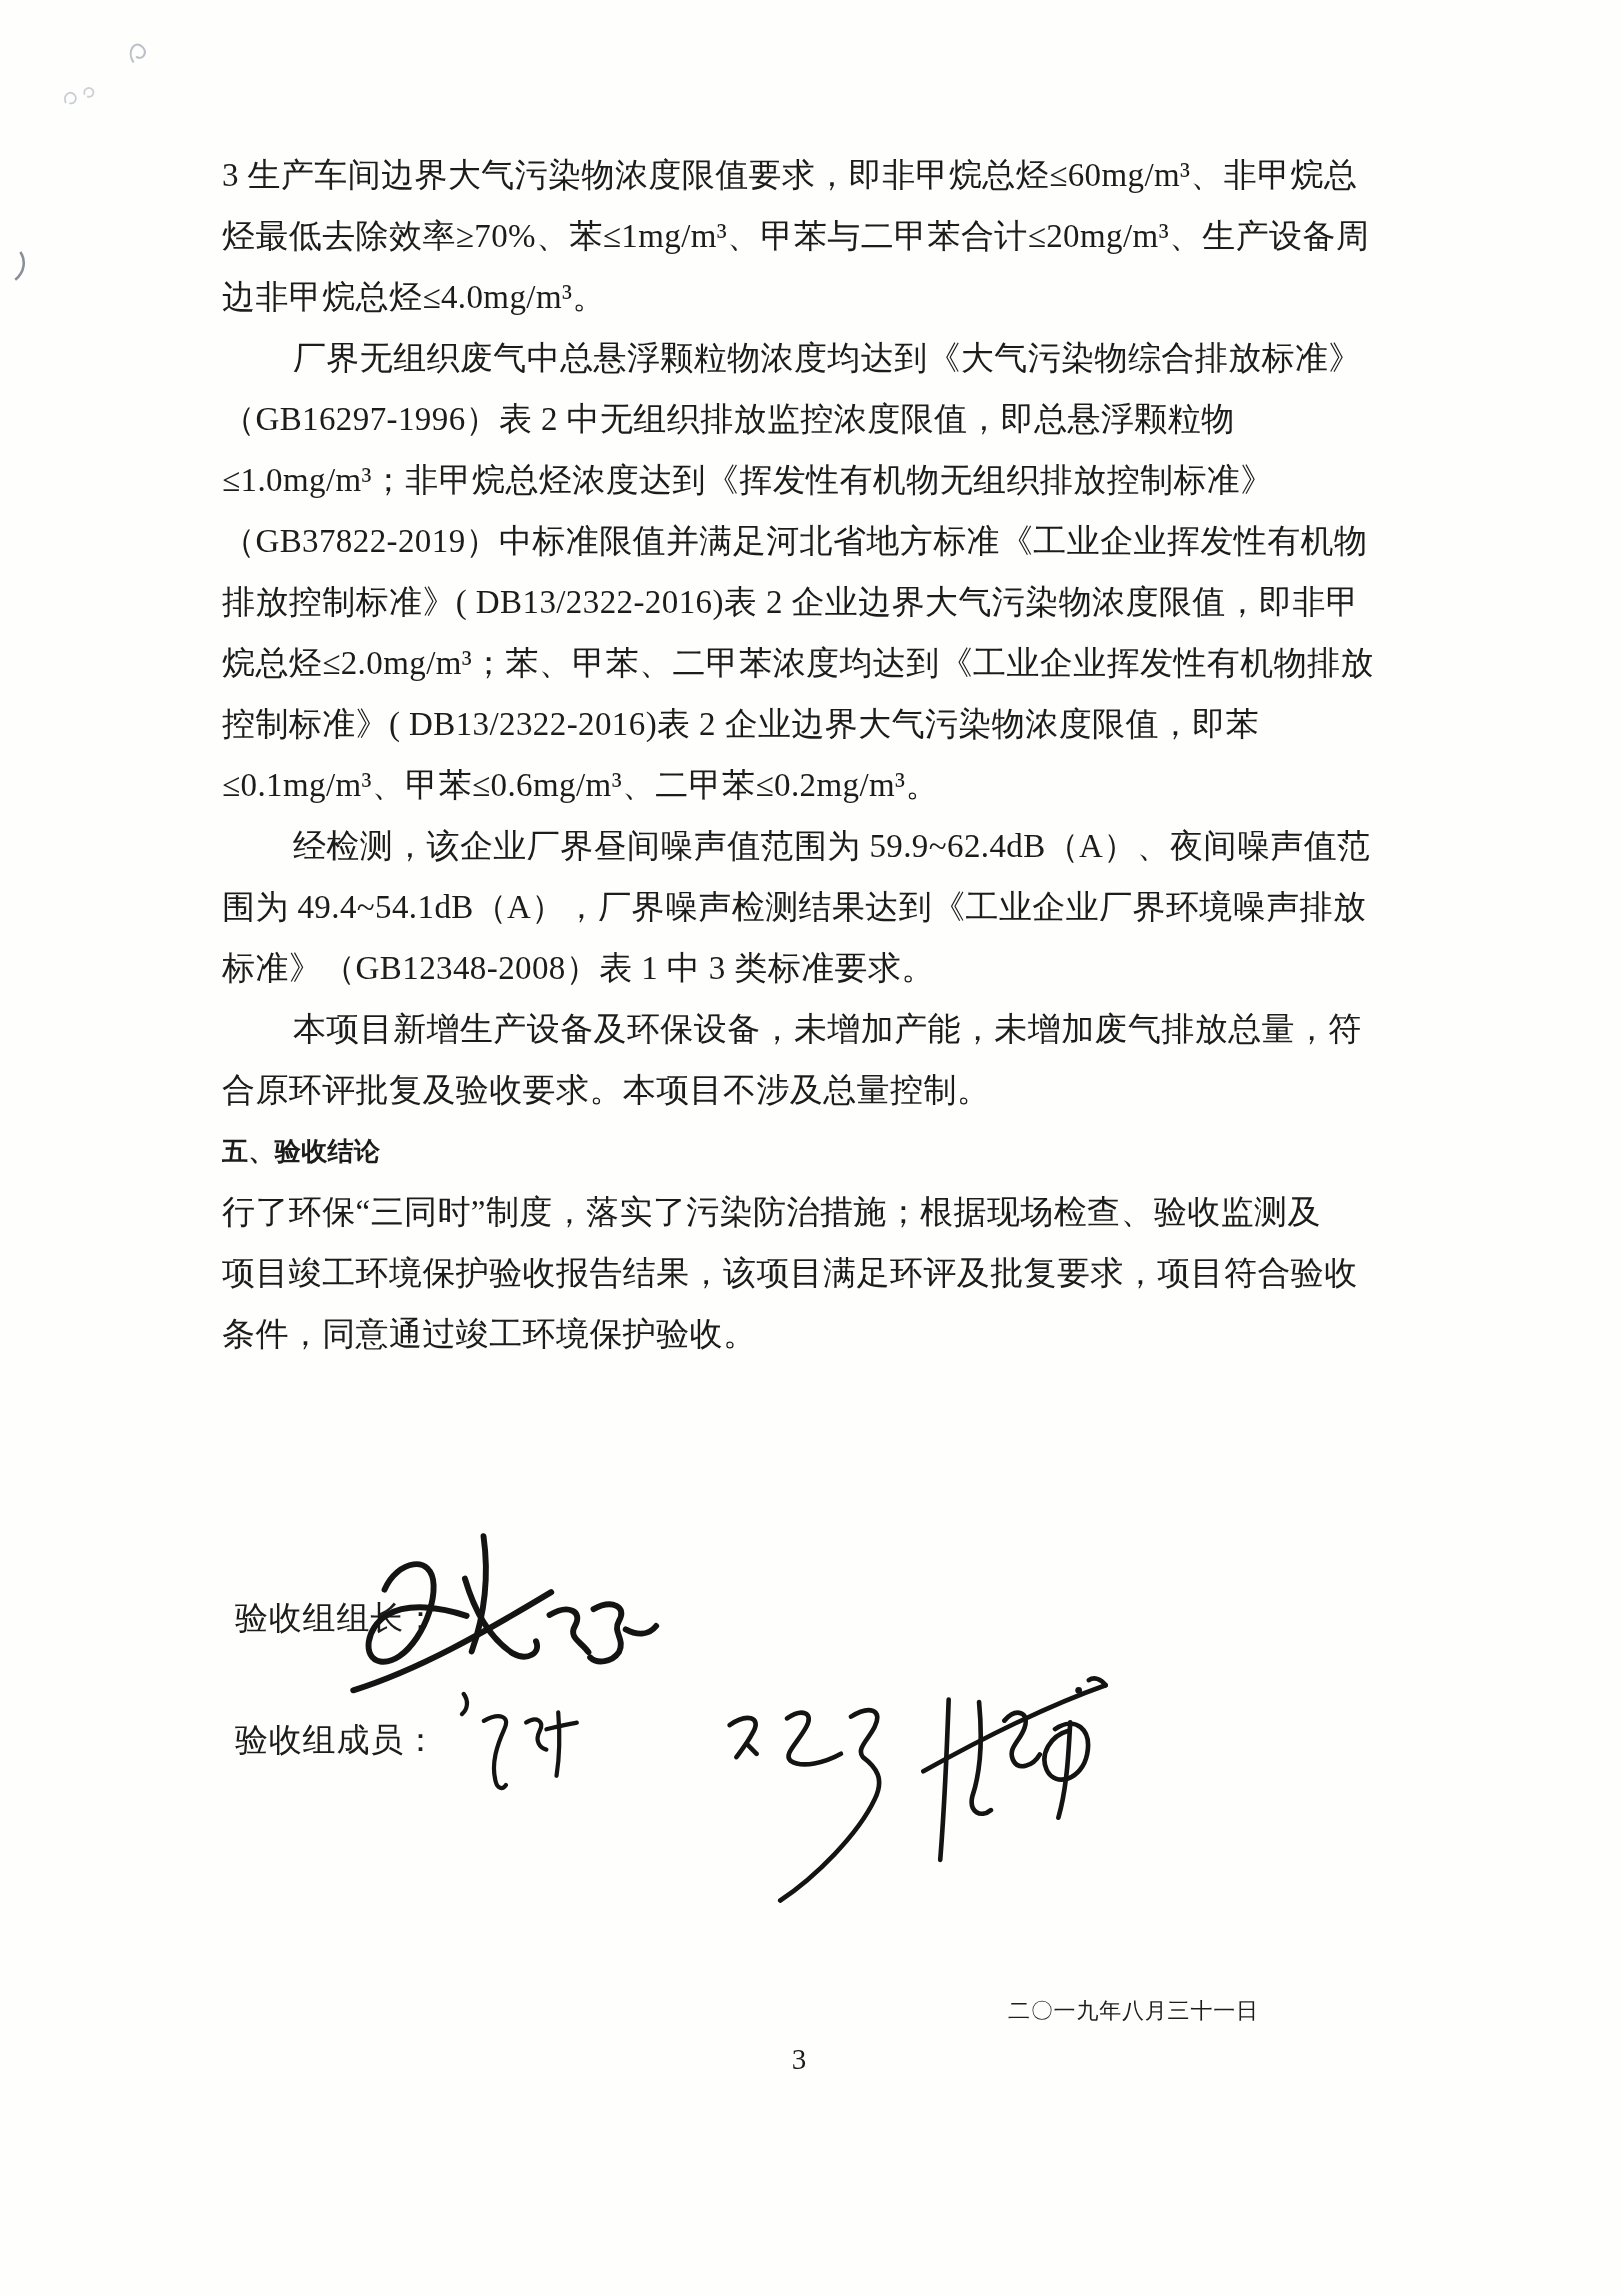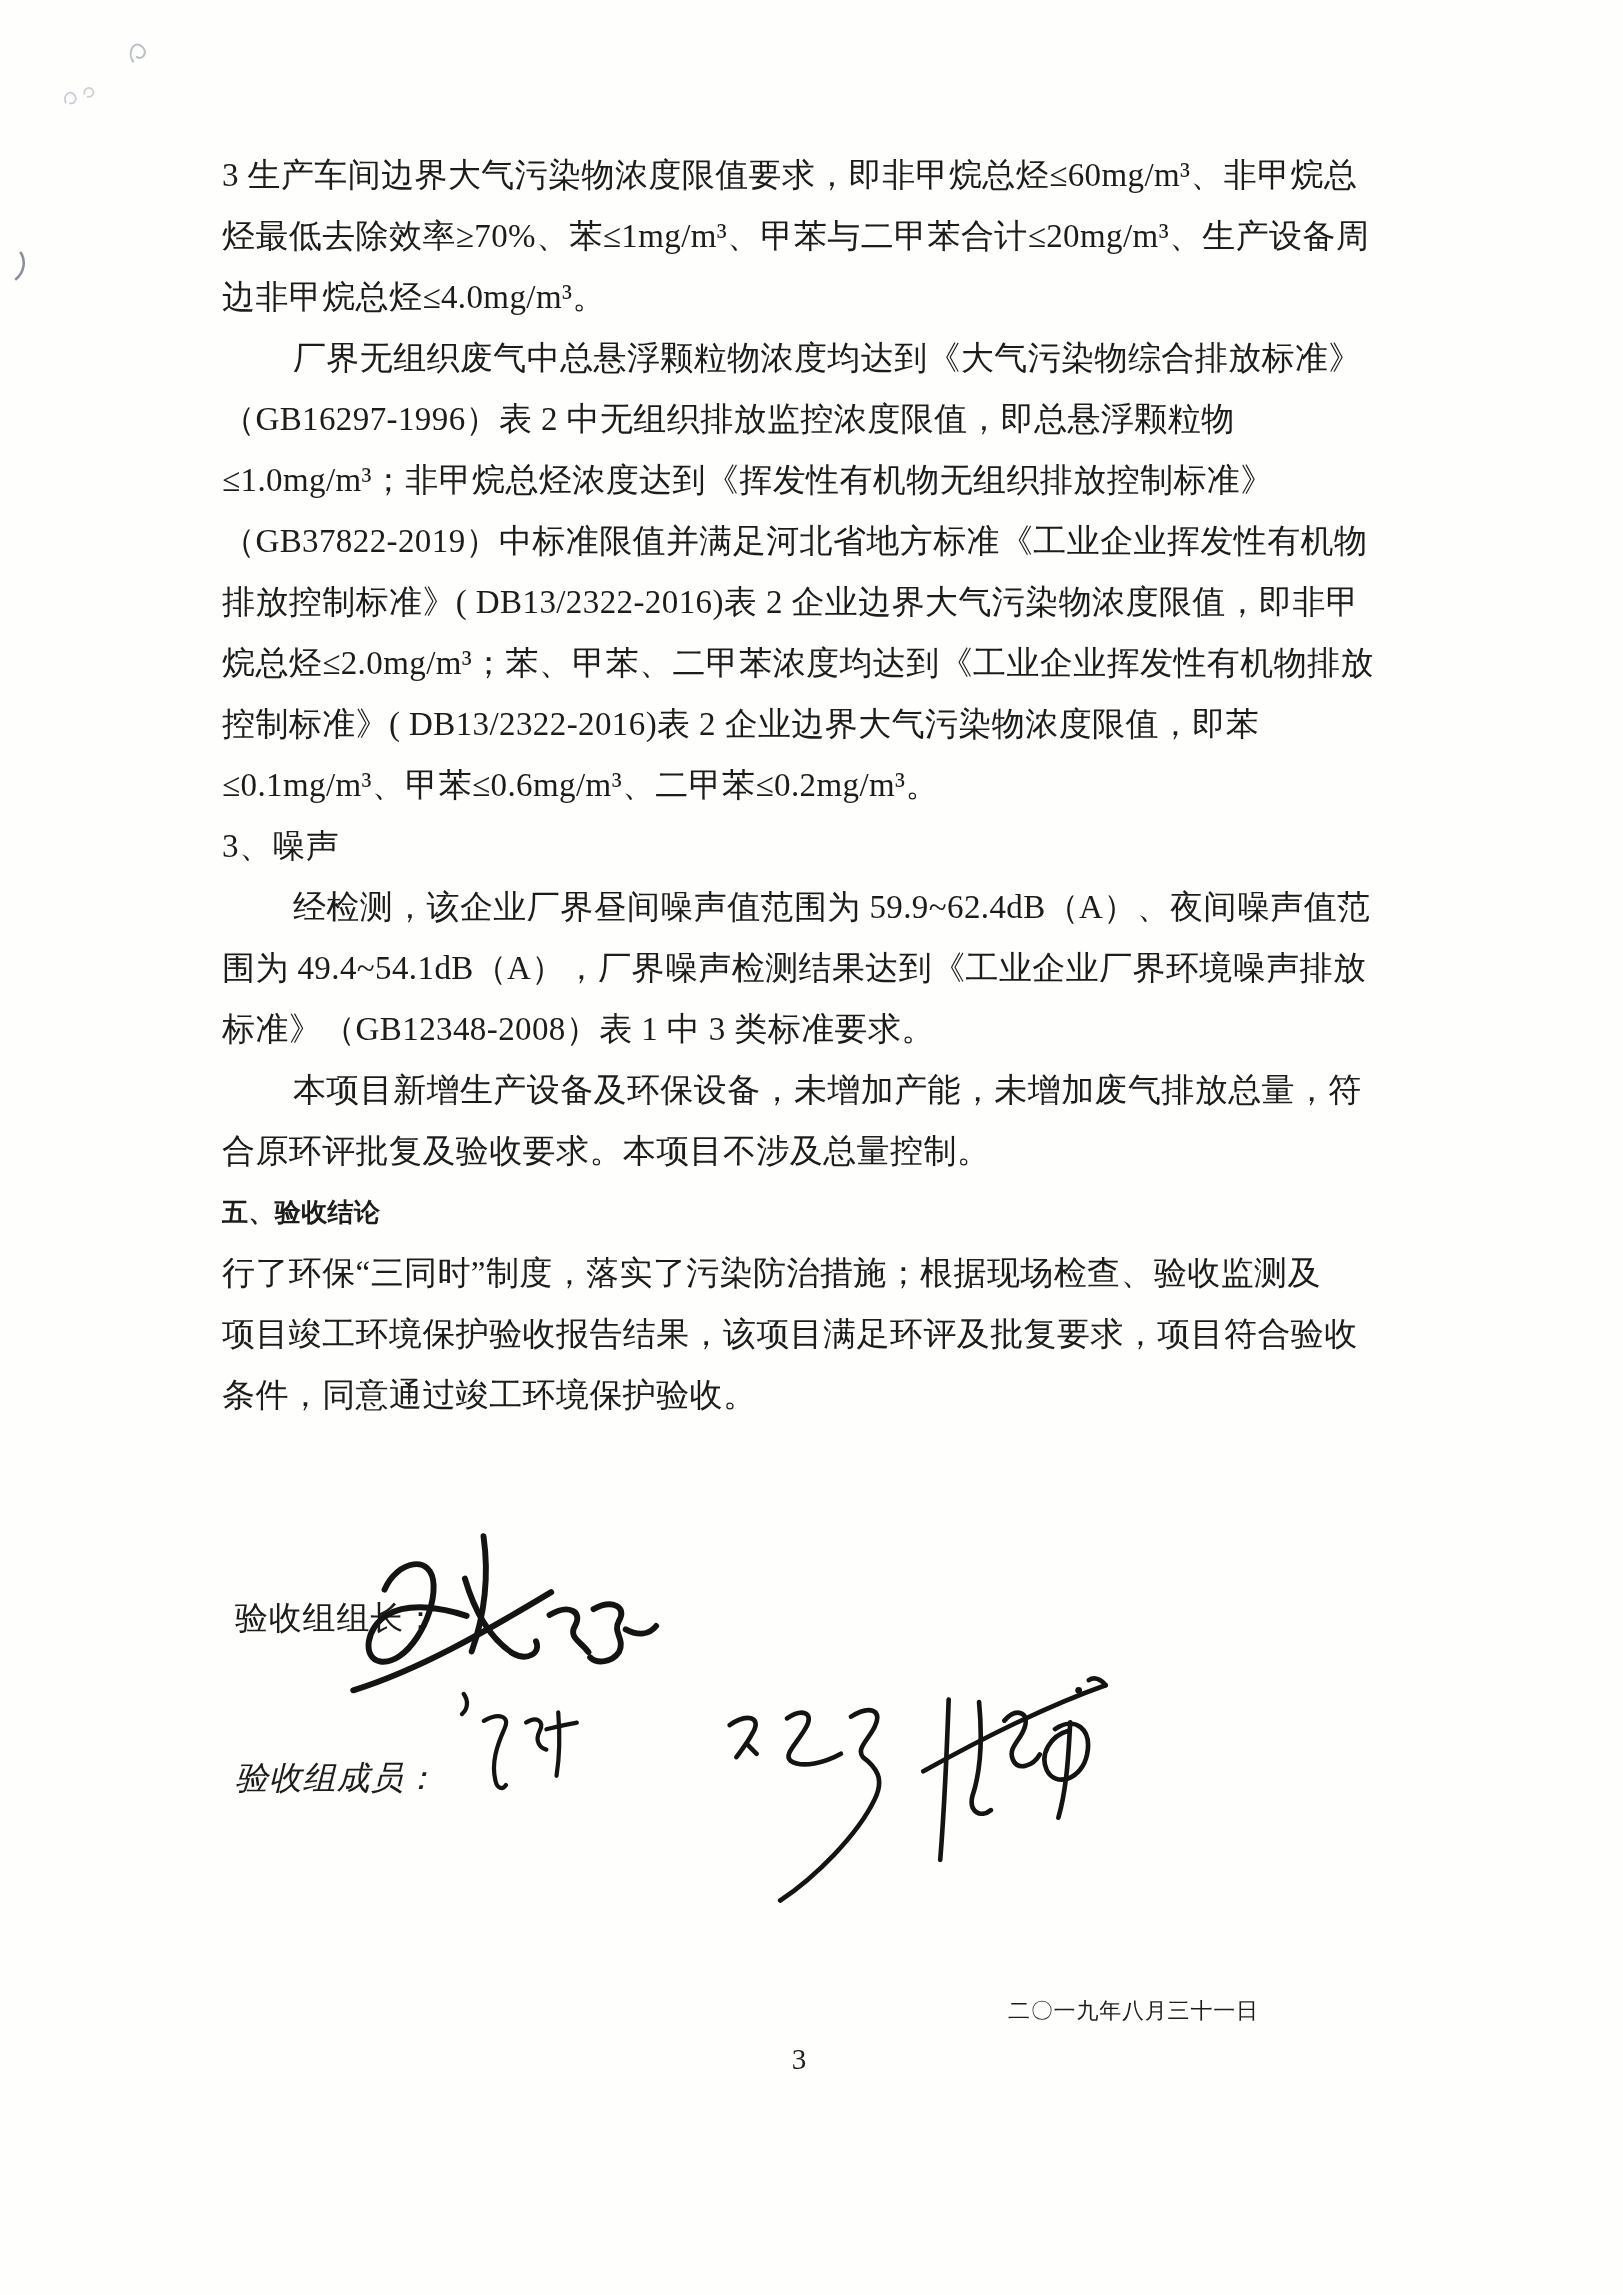--- a/index.html
+++ b/index.html
@@ -28,21 +28,21 @@
   .heading-major{
     font-weight:700;
     font-size:26px;
   }
   .sig-label{
     position:absolute;
     font-size:33px;
     letter-spacing:0.8px;
   }
   .sig-label.leader{ left:235px; top:1596px; }
-  .sig-label.members{ left:235px; top:1756px;font-style:italic; }
+  .sig-label.members{ left:235px; top:1718px; }
   .date-line{
     position:absolute;
     left:1008px; top:1996px;
     font-size:22px;
     letter-spacing:0.8px;
   }
   .page-number{
     position:absolute;
     left:0; top:2043px;
     width:1598px;
@@ -69,21 +69,20 @@
       <div class="line">烃最低去除效率≥70%、苯≤1mg/m³、甲苯与二甲苯合计≤20mg/m³、生产设备周</div>
       <div class="line">边非甲烷总烃≤4.0mg/m³。</div>
       <div class="line indent">厂界无组织废气中总悬浮颗粒物浓度均达到《大气污染物综合排放标准》</div>
       <div class="line">（GB16297-1996）表 2 中无组织排放监控浓度限值，即总悬浮颗粒物</div>
       <div class="line">≤1.0mg/m³；非甲烷总烃浓度达到《挥发性有机物无组织排放控制标准》</div>
       <div class="line">（GB37822-2019）中标准限值并满足河北省地方标准《工业企业挥发性有机物</div>
       <div class="line">排放控制标准》( DB13/2322-2016)表 2 企业边界大气污染物浓度限值，即非甲</div>
       <div class="line">烷总烃≤2.0mg/m³；苯、甲苯、二甲苯浓度均达到《工业企业挥发性有机物排放</div>
       <div class="line">控制标准》( DB13/2322-2016)表 2 企业边界大气污染物浓度限值，即苯</div>
       <div class="line">≤0.1mg/m³、甲苯≤0.6mg/m³、二甲苯≤0.2mg/m³。</div>
-      <div class="line">3、噪声</div>
       <div class="line indent">经检测，该企业厂界昼间噪声值范围为 59.9~62.4dB（A）、夜间噪声值范</div>
       <div class="line">围为 49.4~54.1dB（A），厂界噪声检测结果达到《工业企业厂界环境噪声排放</div>
       <div class="line">标准》（GB12348-2008）表 1 中 3 类标准要求。</div>
       <div class="line indent">本项目新增生产设备及环保设备，未增加产能，未增加废气排放总量，符</div>
       <div class="line">合原环评批复及验收要求。本项目不涉及总量控制。</div>
       <div class="line heading-major">五、验收结论</div>
       <div class="line">行了环保“三同时”制度，落实了污染防治措施；根据现场检查、验收监测及</div>
       <div class="line">项目竣工环境保护验收报告结果，该项目满足环评及批复要求，项目符合验收</div>
       <div class="line">条件，同意通过竣工环境保护验收。</div>
     </div>

